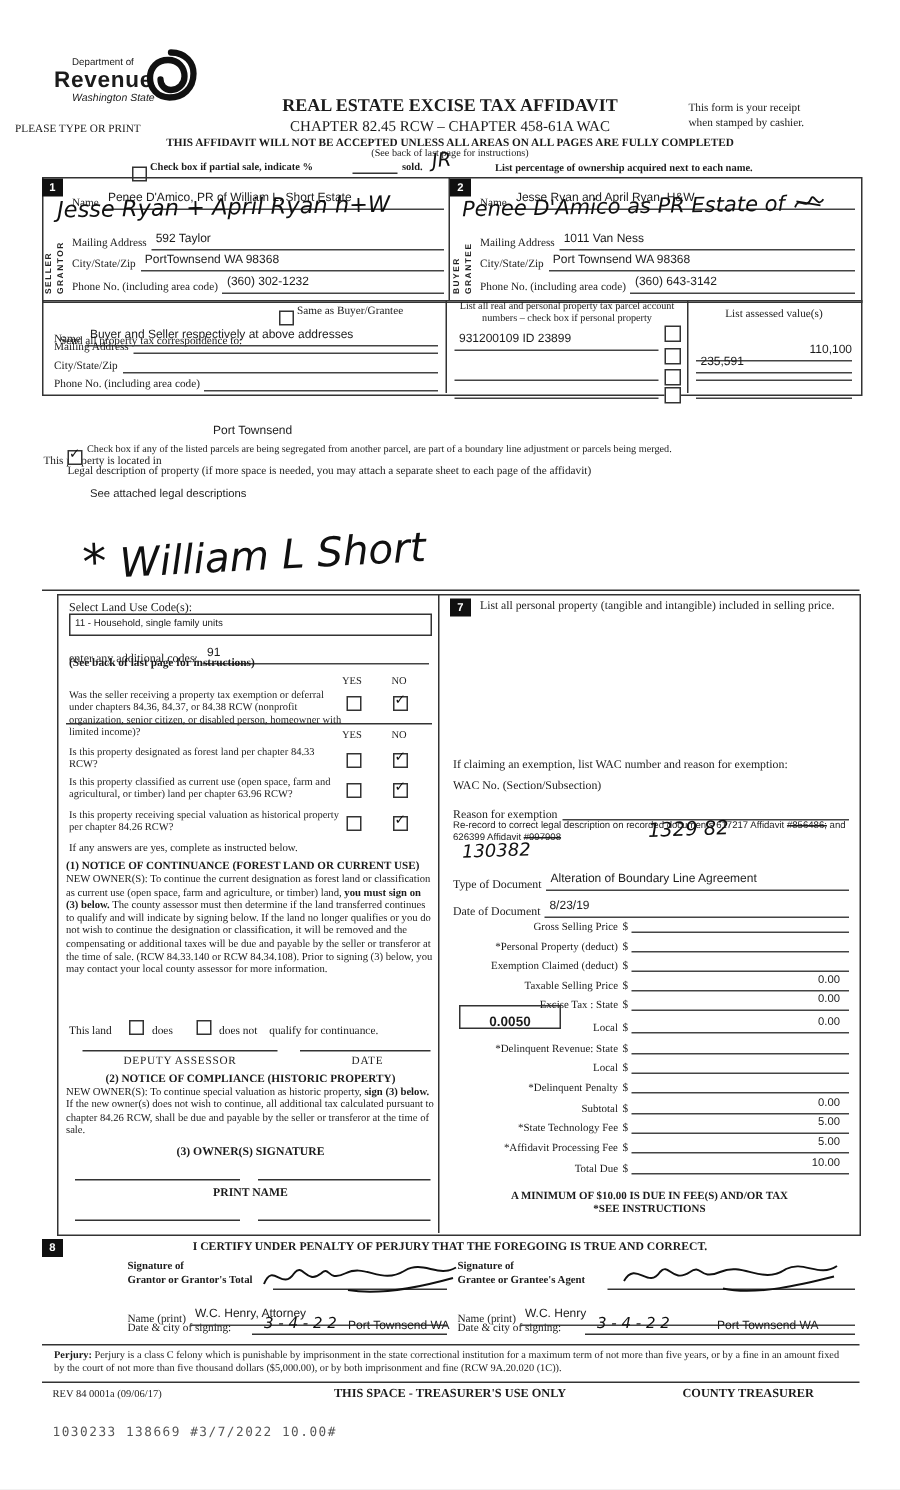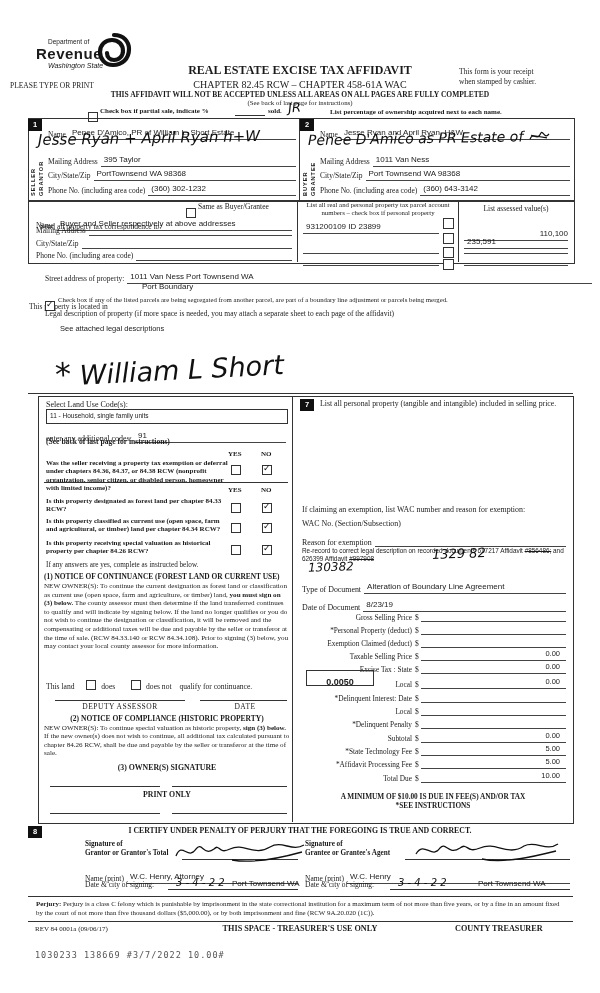--- a/index.html
+++ b/index.html
@@ -25,22 +25,22 @@
   .cb{display:inline-block;width:8px;height:8px;border:1px solid #333;position:relative;vertical-align:-1px;background:#fff;}
   .cb .ck{position:absolute;left:0px;top:-3px;font-family:"DejaVu Sans",sans-serif;font-style:normal;
           font-size:9px;font-weight:bold;color:#111;}
   .frow{display:flex;align-items:flex-end;gap:3px;}
   .fill{flex:1;border-bottom:1px solid #444;padding-left:3px;min-height:9px;}
   .feerow{display:flex;align-items:flex-end;height:11px;left:300px;width:266px;}
   .flabel{width:112px;text-align:right;font-size:7.3px;}
   .fdollar{margin:0 2px 0 3px;font-size:7.5px;}
   .fline{flex:1;border-bottom:1px solid #444;text-align:right;min-height:9px;}
   .fval{font-style:normal;font-family:"Liberation Sans",sans-serif;font-size:7.5px;padding-right:6px;}
-  .q{width:182px;font-size:7px;line-height:1.18;font-weight:bold;}
-  .yn{font-size:7px;font-weight:bold;text-align:center;}
+  .q{width:182px;font-size:7px;line-height:1.18;}
+  .yn{font-size:7px;font-weight:normal;text-align:center;}
 </style>
 </head>
 <body>
 
 <div class="page">
 
   <div class="a" style="left:30px;top:36px;width:140px;height:42px;">
     <div class="a sans" style="left:18px;top:2px;font-size:6.5px;">Department of</div>
     <div class="a sans b" style="left:6px;top:9px;font-size:15px;letter-spacing:0.5px;">Revenue</div>
     <div class="a sans" style="left:18px;top:26px;font-size:7px;font-style:italic;">Washington State</div>
@@ -72,21 +72,21 @@
     <span class="vtext">SELLER</span>
     <span class="vtext">GRANTOR</span>
   </div>
   <div class="a frow" style="left:48px;top:121px;width:248px;">
     <span class="s">Name</span>
     <span class="fill"><span class="sans">Penee D'Amico, PR of William L. Short Estate</span></span>
   </div>
   <div class="a hw" style="left:38px;top:129px;font-size:15px;transform:rotate(-1deg);">Jesse Ryan + April Ryan   h+W</div>
   <div class="a frow" style="left:48px;top:148px;width:248px;">
     <span class="s">Mailing Address</span>
-    <span class="fill"><span class="sans">395 Taylor</span></span>
+    <span class="fill"><span class="sans">592 Taylor</span></span>
   </div>
   <div class="a frow" style="left:48px;top:162px;width:248px;">
     <span class="s">City/State/Zip</span>
     <span class="fill"><span class="sans">PortTownsend WA 98368</span></span>
   </div>
   <div class="a frow" style="left:48px;top:177px;width:248px;">
     <span class="s">Phone No. (including area code)</span>
     <span class="fill"><span class="sans">(360) 302-1232</span></span>
   </div>
 
@@ -163,26 +163,22 @@
   <div class="a frow" style="left:464px;top:230px;width:104px;">
     <span class="fill"><span class="sans">235,591</span></span>
   </div>
   <div class="a frow" style="left:464px;top:244px;width:104px;">
     <span class="fill"><span class="sans"></span></span>
   </div>
   <div class="a frow" style="left:464px;top:256px;width:104px;">
     <span class="fill"><span class="sans"></span></span>
   </div>
 
-  <div class="a frow" style="left:45px;top:265px;width:547px;">
-    <span class="s">Street address of property:</span>
-    <span class="fill"><span class="sans">1011 Van Ness Port Townsend WA</span></span>
-  </div>
   <div class="a s" style="left:29px;top:283px;margin-top:20px;">This property is located in</div>
-  <div class="a sans" style="left:142px;top:282px;">Port Boundary</div>
+  <div class="a sans" style="left:142px;top:282px;">Port Townsend</div>
 
   <div class="a" style="left:45px;top:296px;"><span class="cb"><i class="ck">✓</i></span></div>
   <div class="a sm" style="left:58px;top:296px;width:534px;">Check box if any of the listed parcels are being segregated from another parcel, are part of a boundary line adjustment or parcels being merged.</div>
   <div class="a s" style="left:45px;top:310px;width:540px;">Legal description of property (if more space is needed, you may attach a separate sheet to each page of the affidavit)</div>
   <div class="a sans" style="left:60px;top:324px;font-size:7.5px;">See attached legal descriptions</div>
 
   <div class="a hw" style="left:55px;top:350px;font-size:27px;transform:rotate(-3deg);">
     <span style="font-size:32px;">*</span>
     <span>William  L  Short</span>
   </div>
@@ -208,21 +204,21 @@
   <div class="a" style="left:262px;top:460px;"><span class="cb"><i class="ck">✓</i></span></div>
 
   <div class="a hr" style="left:44px;top:482px;width:244px;"></div>
   <div class="a yn" style="left:228px;top:486px;">YES</div>
   <div class="a yn" style="left:261px;top:486px;">NO</div>
 
   <div class="a q" style="left:46px;top:497px;">Is this property designated as forest land per chapter 84.33 RCW?</div>
   <div class="a" style="left:231px;top:498px;"><span class="cb"><i class="ck"></i></span></div>
   <div class="a" style="left:262px;top:498px;"><span class="cb"><i class="ck">✓</i></span></div>
 
-  <div class="a q" style="left:46px;top:517px;">Is this property classified as current use (open space, farm and agricultural, or timber) land per chapter 84.34 RCW?</div>
+  <div class="a q" style="left:46px;top:517px;">Is this property classified as current use (open space, farm and agricultural, or timber) land per chapter 63.96 RCW?</div>
   <div class="a" style="left:231px;top:518px;"><span class="cb"><i class="ck"></i></span></div>
   <div class="a" style="left:262px;top:518px;"><span class="cb"><i class="ck">✓</i></span></div>
 
   <div class="a q" style="left:46px;top:539px;">Is this property receiving special valuation as historical property per chapter 84.26 RCW?</div>
   <div class="a" style="left:231px;top:540px;"><span class="cb"><i class="ck"></i></span></div>
   <div class="a" style="left:262px;top:540px;"><span class="cb"><i class="ck">✓</i></span></div>
 
   <div class="a" style="left:46px;top:561px;font-size:7.2px;">If any answers are yes, complete as instructed below.</div>
 
   <div class="a b" style="left:44px;top:572px;width:246px;font-size:7.4px;">(1) NOTICE OF CONTINUANCE (FOREST LAND OR CURRENT USE)</div>
@@ -244,21 +240,21 @@
   <div class="a s c" style="left:60px;top:703px;width:120px;letter-spacing:0.5px;">DEPUTY ASSESSOR</div>
   <div class="a s c" style="left:210px;top:703px;width:70px;letter-spacing:0.5px;">DATE</div>
 
   <div class="a b c" style="left:44px;top:714px;width:246px;font-size:7.5px;">(2) NOTICE OF COMPLIANCE (HISTORIC PROPERTY)</div>
   <div class="a" style="left:44px;top:724px;width:246px;font-size:7.1px;line-height:8.4px;">
     <span>NEW OWNER(S): To continue special valuation as historic property, </span><span class="b">sign (3) below.</span><span> If the new owner(s) does not wish to continue, all additional tax calculated pursuant to chapter 84.26 RCW, shall be due and payable by the seller or transferor at the time of sale.</span>
   </div>
   <div class="a b c" style="left:44px;top:763px;width:246px;font-size:7.8px;">(3) OWNER(S) SIGNATURE</div>
   <div class="a hr" style="left:50px;top:786px;width:110px;"></div>
   <div class="a hr" style="left:172px;top:786px;width:115px;"></div>
-  <div class="a b c" style="left:44px;top:790px;width:246px;font-size:7.8px;">PRINT ONLY</div>
+  <div class="a b c" style="left:44px;top:790px;width:246px;font-size:7.8px;">PRINT NAME</div>
   <div class="a hr" style="left:50px;top:813px;width:110px;"></div>
   <div class="a hr" style="left:172px;top:813px;width:115px;"></div>
 
   <div class="a secnum" style="left:300px;top:399px;">7</div>
   <div class="a" style="left:320px;top:399px;width:246px;font-size:7.8px;line-height:1.25;">List all personal property (tangible and intangible) included in selling price.</div>
 
   <div class="a" style="left:302px;top:505px;font-size:7.9px;">If claiming an exemption, list WAC number and reason for exemption:</div>
   <div class="a frow" style="left:302px;top:519px;width:264px;">
     <span style="font-size:7.9px;">WAC No. (Section/Subsection)</span>
   </div>
@@ -308,21 +304,21 @@
   </div>
   <div class="a box c" style="left:306px;top:670px;width:66px;height:14px;border-width:1.5px;font-weight:bold;">
     <span class="sans" style="font-size:9px;line-height:14px;">0.0050</span>
   </div>
   <div class="a feerow" style="top:678px;">
     <span class="flabel">Local</span>
       <span class="fdollar">$</span>
     <span class="fline"><span class="fval">0.00</span></span>
   </div>
   <div class="a feerow" style="top:692px;">
-    <span class="flabel">*Delinquent Interest: Date</span>
+    <span class="flabel">*Delinquent Revenue: State</span>
       <span class="fdollar">$</span>
     <span class="fline"><span class="fval"></span></span>
   </div>
   <div class="a feerow" style="top:705px;">
     <span class="flabel">Local</span>
       <span class="fdollar">$</span>
     <span class="fline"><span class="fval"></span></span>
   </div>
   <div class="a feerow" style="top:718px;">
     <span class="flabel">*Delinquent Penalty</span>

